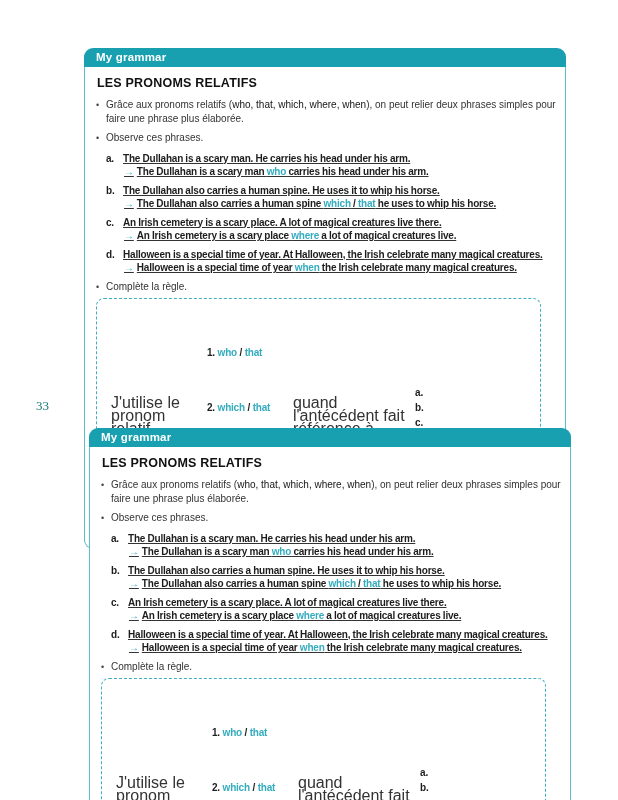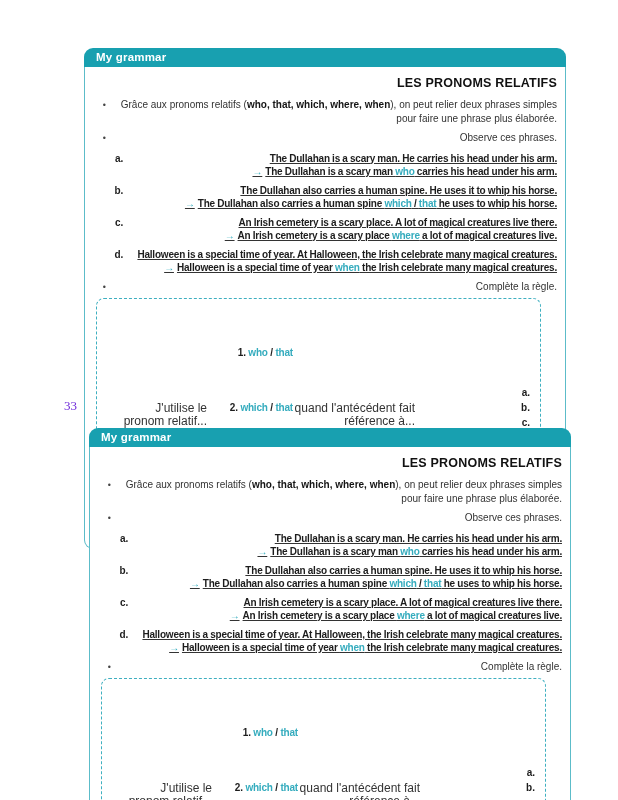--- a/index.html
+++ b/index.html
@@ -6,80 +6,80 @@
   body {
     width:618px; height:800px;
     background:#ffffff;
     font-family:"Liberation Sans", sans-serif;
     position:relative;
     color:#222;
     overflow:hidden;
   }
 
   .page-number {
-    position:absolute; left:64px; top:398px;
+    position:absolute; left:36px; top:398px;
     font-family:"Liberation Serif", serif;
-    font-size:13px; color:#6d28d9;
+    font-size:13px; color:#0f766e;
   }
 
   .gbox { position:absolute; width:482px;border-radius:29px; }
   .gbox.first  { left:84px; top:48px; }
   .gbox.second { left:89px; top:428px; }
 
   .gbox-header {
     background:#18a0b0;
     border-radius:9px 9px 0 0;
     padding:3px 12px 4px 12px;
     color:#ffffff; font-weight:bold; font-size:11.5px;
     letter-spacing:0.2px;
   }
   .gbox-body {
     border:1.5px solid #5cbcc9; border-top:none;
     border-radius:0 0 9px 9px;
     background:#ffffff;
     padding:9px 8px 16px 11px;
-    font-size:10px; color:#333;text-align:right;
+    font-size:10px; color:#333;
   }
 
   .gbox-title {
     font-weight:bold; font-size:12.5px; color:#111;
     letter-spacing:0.2px; margin:0 0 8px 1px;
   }
 
   .bullet-item { display:flex; margin-bottom:6px; line-height:13.5px; }
   .bullet { width:10px; flex:none; color:#444; font-size:9px; padding-top:1px; }
   .bullet-text { flex:1; }
-  .bold-dark { font-weight:bold; color:#151515; }
+  .bold-dark { font-weight:normal; color:#151515; }
 
   .examples { margin-left:10px; }
   .example { display:flex; margin-bottom:5px; }
   .example-letter { width:17px; flex:none; font-weight:bold; color:#1d1d1d;
                     line-height:13.5px; letter-spacing:-0.2px; }
   .example-content { flex:1;text-decoration:underline; }
   .example-source, .example-result {
     font-weight:bold; color:#1d1d1d; line-height:13.5px;
     letter-spacing:-0.2px; word-spacing:-0.3px;
   }
-  .example-result { margin-left:11px; }
+  .example-result { margin-left:1px; }
   .arrow { color:#35acbe; margin-right:3px; font-weight:bold; }
   .teal { color:#35acbe; }
   .dark-sep { color:#1d1d1d; }
 
   .complete-item { margin-bottom:4px; }
 
   .rule-box {
     border:1.5px dashed #3eafc0;
     border-radius:8px;
     margin:3px 16px 0 0;
     padding:6px 10px 6px 14px;
     display:grid;
     grid-template-columns:96px 86px 122px 1fr;
     align-items:center;
   }
-  .rule-left, .rule-middle { font-size:12px; line-height:13px; color:#333; }
+  .rule-left, .rule-middle { font-size:16px; line-height:13px; color:#333; }
   .rule-list .rule-row { line-height:15px; letter-spacing:-0.2px;margin-top:40px; }
   .rule-num { font-weight:bold; color:#1d1d1d; }
   .rule-word { font-weight:bold; }
   .rule-letters .rule-row { line-height:15px; font-weight:bold; color:#1d1d1d; }
 </style>
 </head>
 <body>
 
 <div class="gbox first">
   <div class="gbox-header">My grammar</div>

